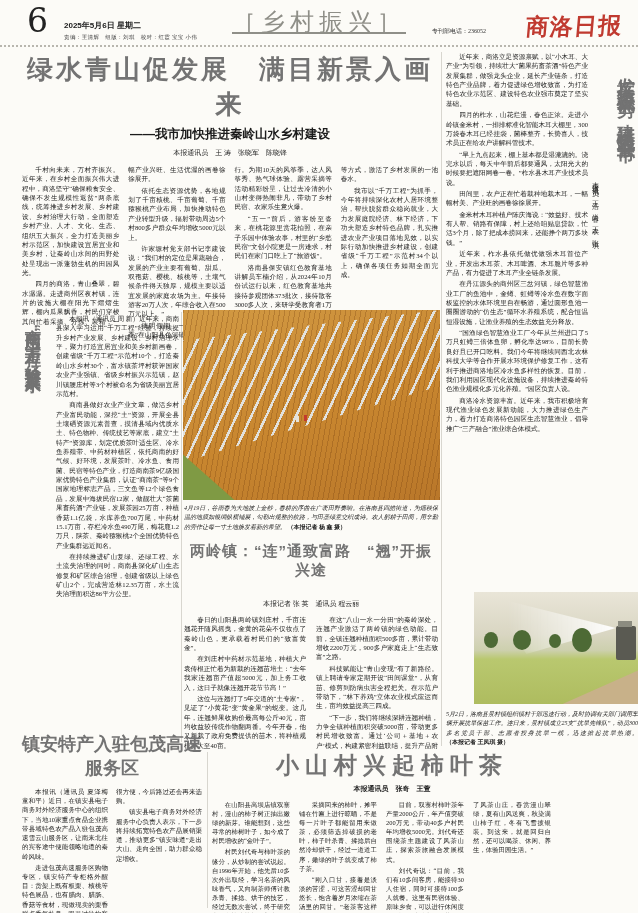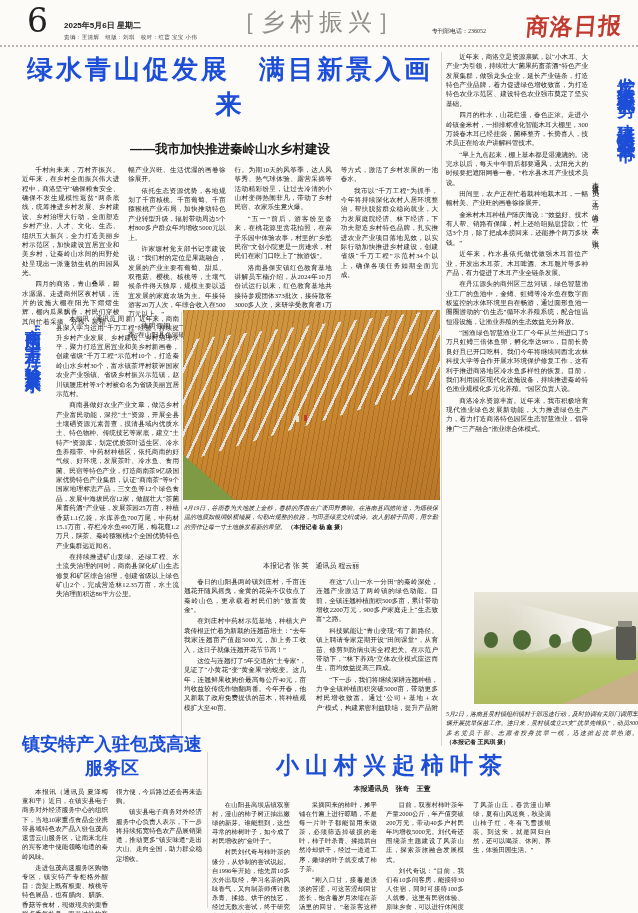--- a/index.html
+++ b/index.html
@@ -5,34 +5,34 @@
   html,body{margin:0;padding:0;background:#e9e7e1;}
   .page{position:relative;width:638px;height:913px;margin:0 auto;background:#fcfbf7;overflow:hidden;
         color:#1b1b1b;font-family:"Liberation Serif","DejaVu Serif",serif;}
   
   .header{position:absolute;left:0;top:0;right:0;height:45px;border-bottom:2px dotted #b8b6ae;}
   .hd-num{position:absolute;left:27px;top:1px;font-size:33px;font-family:"DejaVu Serif",serif;color:#222;}
   .hd-datewrap{position:absolute;left:64px;top:20px;}
   .hd-date{font-size:8px;font-weight:bold;font-family:"Liberation Sans","DejaVu Sans",sans-serif;}
   .hd-credits{margin-top:3px;font-size:5.5px;color:#444;letter-spacing:.4px;}
   .hd-section{position:absolute;left:0;right:0;top:6px;text-align:center;font-size:24px;letter-spacing:5px;
-              color:#8f8f88;font-family:"Liberation Sans","DejaVu Sans",sans-serif;}
+              color:#8f8f88;font-family:"Liberation Sans","DejaVu Sans",sans-serif;text-decoration:underline;}
   .hd-phone{position:absolute;right:152px;top:27px;font-size:6px;color:#333;}
   .hd-mast{position:absolute;right:16px;top:11px;font-size:23px;font-weight:bold;color:#c03a30;
            font-family:"DejaVu Serif",serif;transform:skewX(-6deg) rotate(-1deg);letter-spacing:1px;}
   
   .body{font-size:6.6px;line-height:1.42;text-align:justify;overflow:hidden;column-fill:auto;}
   .body p{margin:0 0 2px 0;text-indent:2em;}
-  .headline{font-family:"Liberation Sans","DejaVu Sans",sans-serif;font-weight:bold;color:#1d4ed8;}
+  .headline{font-family:"Liberation Sans","DejaVu Sans",sans-serif;font-weight:bold;color:#737373;}
   .byline{font-size:7px;text-align:center;color:#222;}
   .vrule{position:absolute;width:1px;background:#d8d6cf;}
   
   .main-article{position:absolute;left:22px;top:52px;width:416px;}
   .ma-head{font-size:26px;text-align:center;letter-spacing:3px;}
-  .ma-sub{font-size:12.5px;text-align:center;margin-top:19px;font-weight:bold;
+  .ma-sub{font-size:12.5px;text-align:center;margin-top:4px;font-weight:bold;
           font-family:"Liberation Sans","DejaVu Sans",sans-serif;}
   .ma-byline{margin-top:5px;}
   .ma-body{margin-top:7px;height:176px;column-count:4;column-gap:9px;}
   
   .sidebar{position:absolute;left:446px;top:52px;width:192px;height:696px;}
   .sb-head{position:absolute;right:0;top:12px;writing-mode:vertical-rl;font-size:18px;letter-spacing:3px;height:400px;}
   .sb-byline{position:absolute;right:38px;top:124px;writing-mode:vertical-rl;font-size:7px;letter-spacing:2px;color:#222;height:210px;}
   .sb-body{width:142px;height:486px;}
   .sb-photo{position:absolute;left:28px;top:540px;width:164px;height:112px;overflow:hidden;background:linear-gradient(#e9e5d8,#d9d6c2 38%,#cdd0ae 52%,#b9c86f 60%,#aebc5f 100%);}
   .sb-trees{position:absolute;left:0;top:38px;width:100%;height:22px;}
@@ -94,20 +94,21 @@
     <div class="hd-mast">商洛日报</div>
   </div>
 
   <div class="vrule" style="left:441px;top:52px;height:694px;"></div>
   <div class="vrule" style="left:181px;top:312px;height:430px;"></div>
   <div class="vrule" style="left:207px;top:752px;height:156px;"></div>
 
   <div class="main-article">
     <div class="headline ma-head">绿水青山促发展　满目新景入画来</div>
     <div class="ma-sub">——我市加快推进秦岭山水乡村建设</div>
+    <div class="byline ma-byline">本报通讯员　王 涛　张晓军　陈晓锋</div>
     <div class="body ma-body">
         <p>千村向未来，万村齐振兴。近年来，在乡村全面振兴伟大进程中，商洛坚守“确保粮食安全、确保不发生规模性返贫”两条底线，统筹推进乡村发展、乡村建设、乡村治理大行动，全面塑造乡村产业、人才、文化、生态、组织五大振兴，全力打造美丽乡村示范区，加快建设宜居宜业和美乡村，让秦岭山水间的田野处处呈现出一派蓬勃生机的田园风光。</p>
         <p>四月的商洛，青山叠翠，碧水潺潺。走进商州区夜村镇，连片的设施大棚在阳光下熠熠生辉，棚内瓜果飘香，村民们穿梭其间忙着采摘、分拣、装箱，一幅产业兴旺、生活优渥的画卷徐徐展开。</p>
         <p>依托生态资源优势，各地规划了千亩核桃、千亩葡萄、千亩猕猴桃产业布局，加快推动特色产业转型升级，辐射带动周边5个村800多户群众年均增收5000元以上。</p>
         <p>许家塬村党支部书记李建设说：“我们村的定位是果蔬融合，发展的产业主要有葡萄、甜瓜、双孢菇、樱桃、核桃等，土壤气候条件得天独厚，规模主要以适宜发展的家庭农场为主。年接待游客20万人次，年综合收入在500万元以上。”</p>
         <p>清明假期，一场“田野风筝季”在山阳县色河铺镇陆家湾村举行。为期10天的风筝季，达人风筝秀、热气球体验、露营采摘等活动精彩纷呈，让过去冷清的小山村变得热闹非凡，带动了乡村民宿、农家乐生意火爆。</p>
         <p>“五一”前后，游客纷至沓来，在桃花源里赏花拍照，在亲子乐园中体验农事，村里的“乡愁民宿”文创小院更是一房难求，村民们在家门口吃上了“旅游饭”。</p>
         <p>洛南县保安镇红色教育基地讲解员车楠介绍，从2024年10月份试运行以来，红色教育基地共接待参观团体373批次，接待散客3000多人次，来研学受教育者1万多人。</p>
         <p>红色产业不仅传承了革命精神，更通过文旅融合、产业联动等方式，激活了乡村发展的一池春水。</p>
         <p>我市以“千万工程”为抓手，今年将持续深化农村人居环境整治，帮扶脱贫群众稳岗就业，大力发展庭院经济、林下经济，下功夫塑造乡村特色品牌，扎实推进农业产业项目落地见效，以实际行动加快推进乡村建设，创建省级“千万工程”示范村34个以上，确保各项任务如期全面完成。</p>
@@ -159,20 +160,21 @@
     <div class="pm-green"></div>
     <div class="pm-fig1"></div>
     <div class="pm-fig2"></div>
   </div>
   <div class="pm-caption">
     <span>4月19日，谷雨春为大地披上金纱，春耕的序曲在广袤田野奏响。在洛南县四皓街道，为烟秧保温的地膜如银绸纵横铺展，勾勒出规整的纹路，与田垄绿意交织成诗。农人躬耕于田间，用辛勤的劳作让每一寸土地焕发着新的希望。</span>
     <span class="credit">（本报记者 杨 鑫 摄）</span>
   </div>
 
   <div class="lianling">
+    <div class="headline ll-head">两岭镇：“连”通致富路　“翘”开振兴途</div>
     <div class="byline ll-byline">本报记者 张 英　通讯员 程云丽</div>
     <div class="body ll-body">
         <p>春日的山阳县两岭镇刘庄村，千亩连翘花开随风摇曳，金黄的花朵不仅妆点了秦岭山色，更承载着村民们的“致富黄金”。</p>
         <p>在刘庄村中药材示范基地，种植大户袁传根正忙着为新栽的连翘苗培土：“去年我家连翘亩产值超5000元，加上务工收入，这日子就像连翘开花节节高！”</p>
         <p>这位与连翘打了5年交道的“土专家”，见证了“小黄花”变“黄金果”的蜕变。这几年，连翘鲜果收购价最高每公斤40元，亩均收益较传统作物翻两番。今年开春，他又新栽了政府免费提供的苗木，将种植规模扩大至40亩。</p>
         <p>在这“八山一水一分田”的秦岭深处，连翘产业激活了两岭镇的绿色动能。目前，全镇连翘种植面积500多亩，累计带动增收2200万元，900多户家庭走上“生态致富”之路。</p>
         <p>科技赋能让“青山变现”有了新路径。镇上聘请专家定期开设“田间课堂”，从育苗、修剪到防病虫害全程把关。在示范户带动下，“林下养鸡”立体农业模式应运而生，亩均效益提高三四成。</p>
         <p>“下一步，我们将继续深耕连翘种植，力争全镇种植面积突破5000亩，带动更多村民增收致富。通过‘公司＋基地＋农户’模式，构建紧密利益联结，提升产品附加值，让更多农户掌握致富技能，实现生态与效益双赢。”两岭镇负责人说。</p>
       </div>
   </div>

